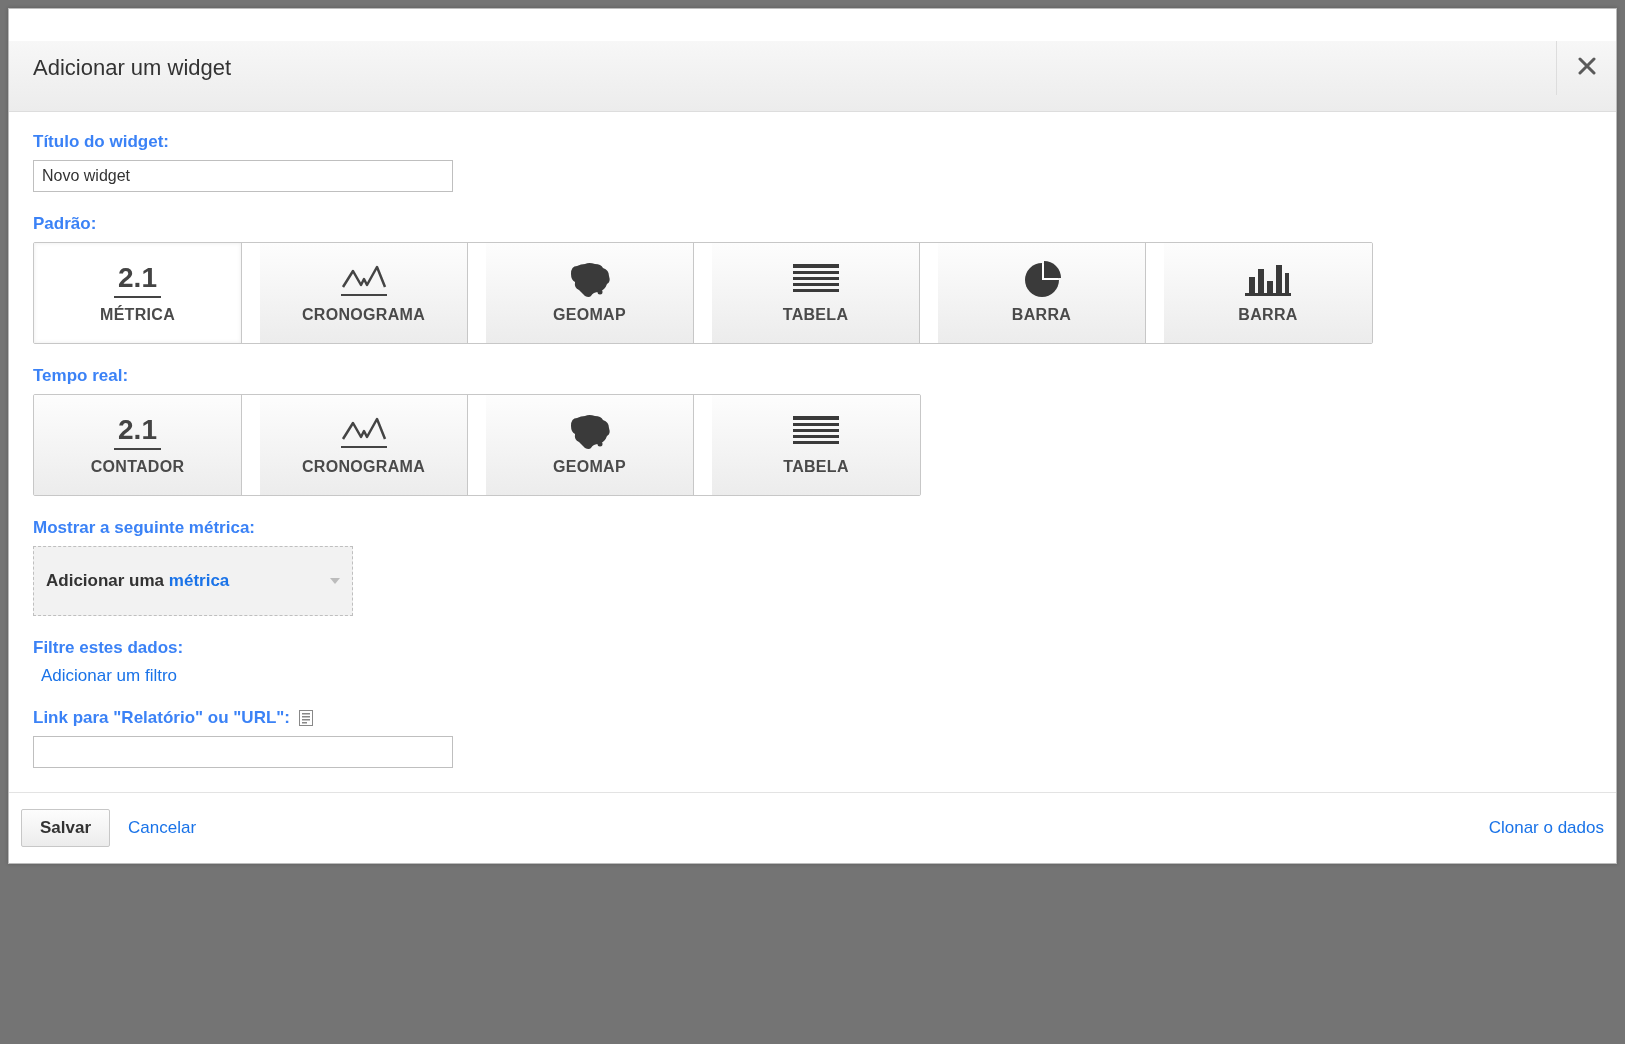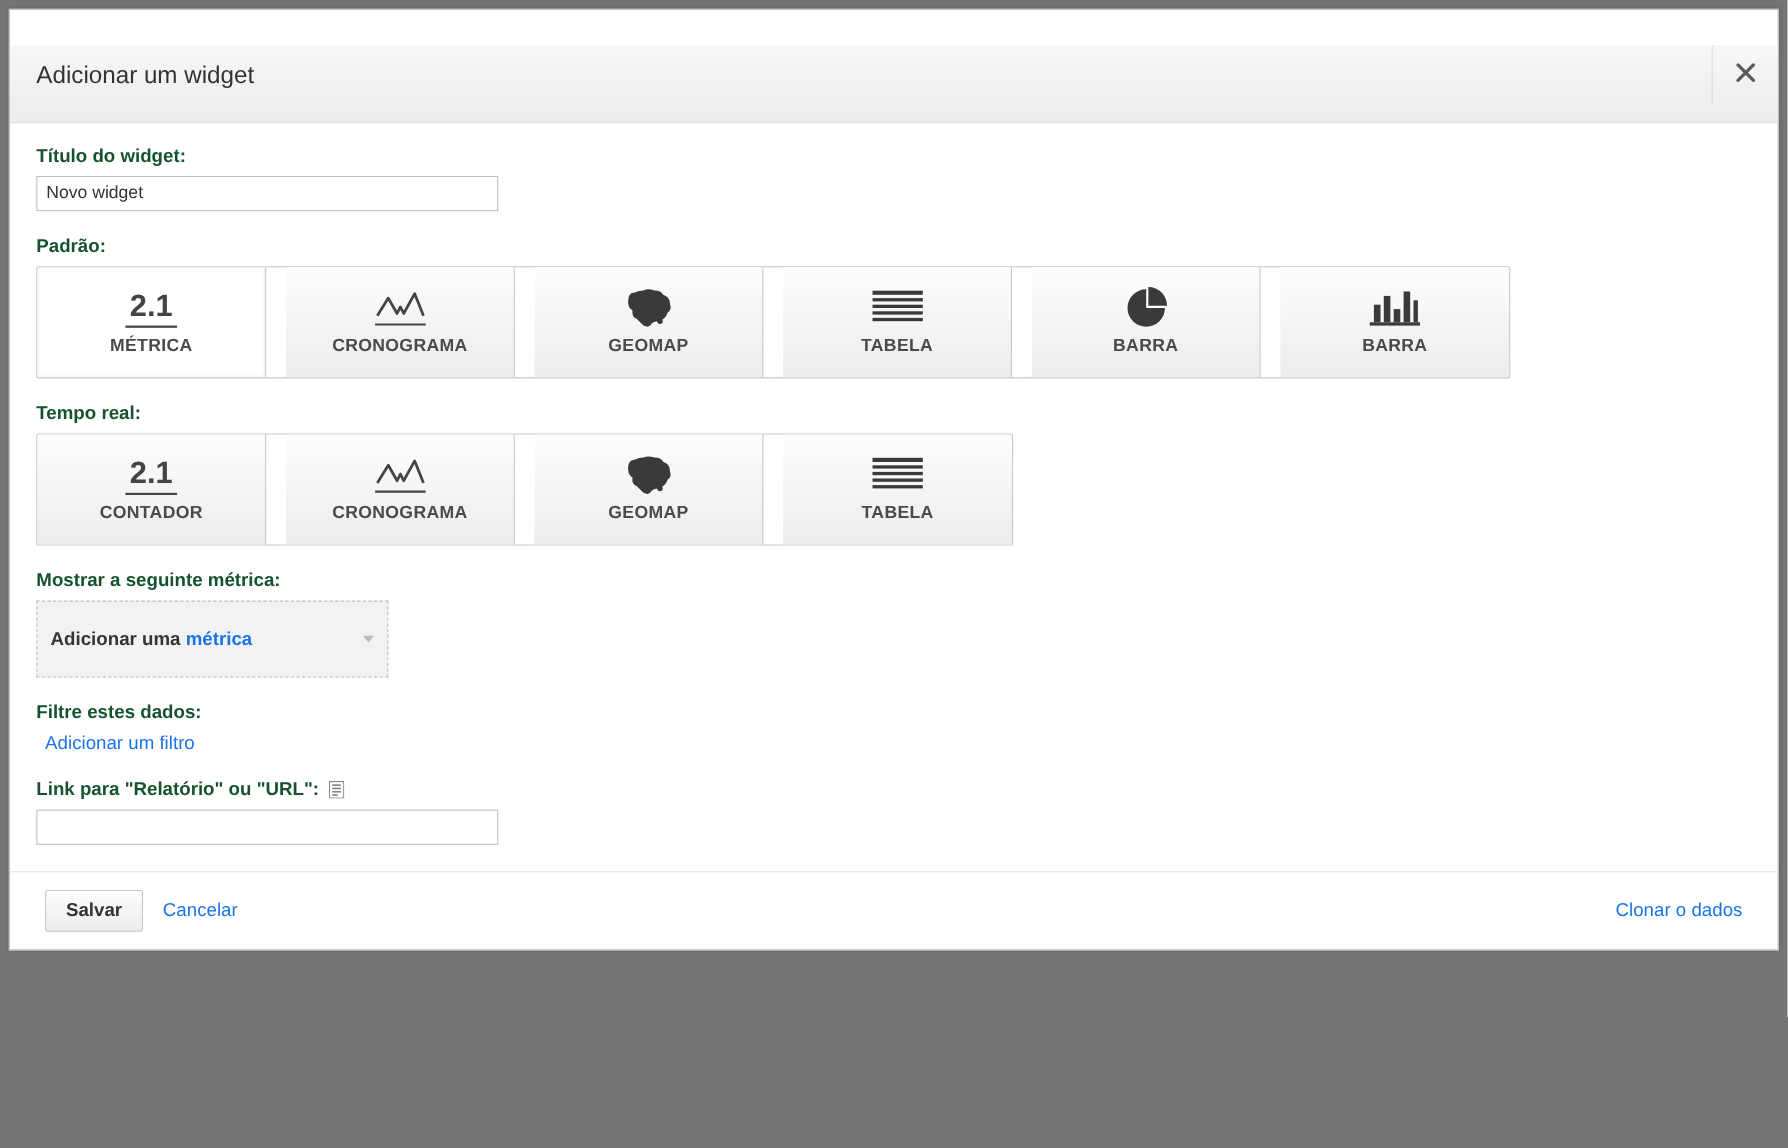--- a/index.html
+++ b/index.html
@@ -40,21 +40,21 @@
     margin: -14px -24px -14px 0;
   }
 
   .dialog-body {
     padding: 20px 24px 24px 24px;
   }
 
   .field-label {
     font-size: 17px;
     font-weight: 700;
-    color: #14532d;
+    color: #3b82f6;
     margin-bottom: 8px;
   }
 
   .text-input {
     width: 420px;
     max-width: 100%;
     padding: 6px 8px;
     font-size: 16px;
     border: 1px solid #bfbfbf;
     color: #333;
@@ -145,21 +145,21 @@
   .report-icon {
     width: 16px; height: 16px;
     display: inline-flex; align-items: center; justify-content: center;
   }
 
   .dialog-footer {
     display: flex;
     align-items: center;
     justify-content: space-between;
     border-top: 1px solid #e3e3e3;
-    padding: 16px 32px;
+    padding: 16px 12px;
   }
   .footer-left { display: flex; align-items: center; gap: 18px; }
   .btn {
     padding: 8px 18px;
     font-size: 17px;
     font-weight: 700;
     color: #333;
     background: linear-gradient(#fdfdfd, #ececec);
     border: 1px solid #c7c7c7;
     border-radius: 2px;

